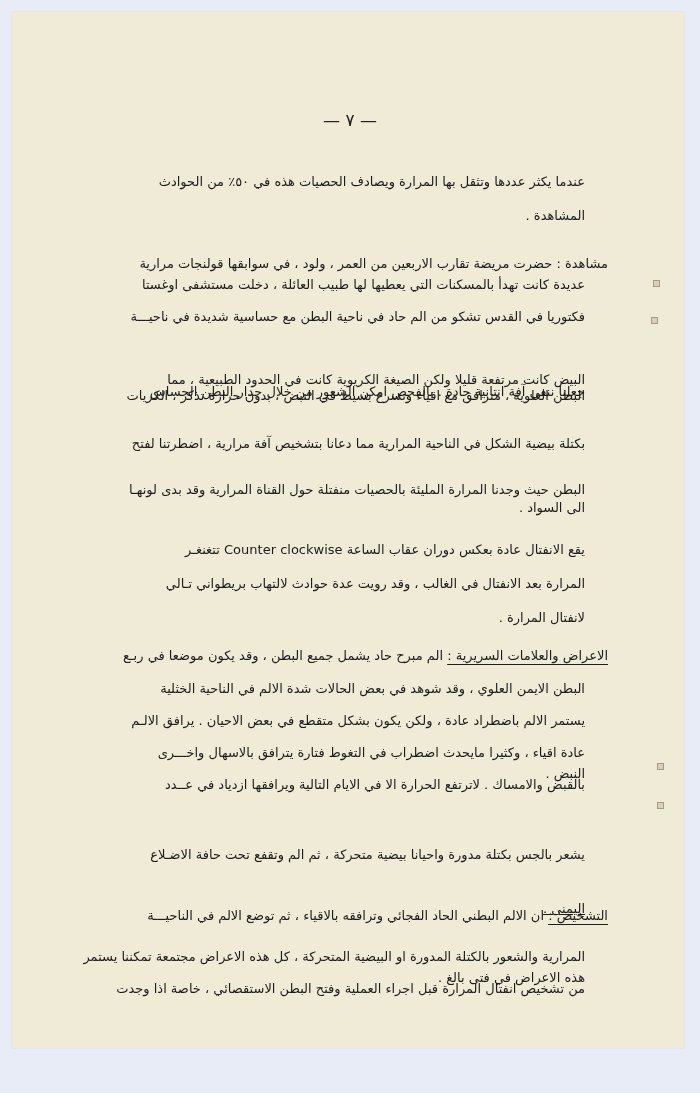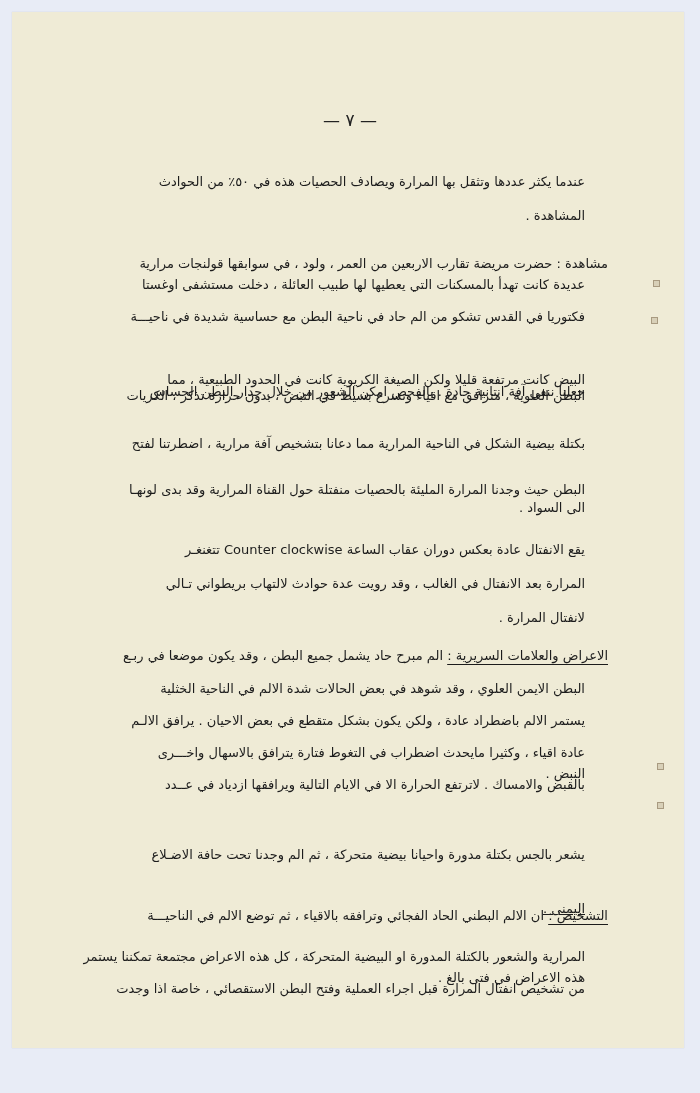--- a/index.html
+++ b/index.html
@@ -85,21 +85,21 @@
   <div class="line" style="top:646px; right:-8px;text-align:center;">
     <span class="u">الاعراض والعلامات السريرية :</span>
     <span>الم مبرح حاد يشمل جميع البطن ، وقد يكون موضعا في ربـع</span>
   </div>
   <div class="line" style="top:679px; right:15px;">البطن الايمن العلوي ، وقد شوهد في بعض الحالات شدة الالم في الناحية الخثلية</div>
   <div class="line" style="top:711px; right:15px;">يستمر الالم باضطراد عادة ، ولكن يكون بشكل متقطع في بعض الاحيان . يرافق الالـم</div>
   <div class="line" style="top:743px; right:15px;">عادة اقياء ، وكثيرا مايحدث اضطراب في التغوط فتارة يترافق بالاسهال واخـــرى</div>
   <div class="line" style="top:775px; right:15px;">بالقبض والامساك . لاترتفع الحرارة الا في الايام التالية ويرافقها ازدياد في عــدد</div>
   <div class="line" style="top:764px; right:15px;">النبض .</div>
 
-  <div class="line" style="top:845px; right:15px;">يشعر بالجس بكتلة مدورة واحيانا بيضية متحركة ، ثم الم وجدنا تحت حافة الاضـلاع</div>
+  <div class="line" style="top:845px; right:15px;">يشعر بالجس بكتلة مدورة واحيانا بيضية متحركة ، ثم الم وتقفع تحت حافة الاضـلاع</div>
   <div class="line" style="top:899px; right:15px;text-decoration:underline;">اليمنى .</div>
 
   <div class="line" style="top:906px; right:-8px;">
     <span class="u">التشخيص :</span>
     <span>ان الالم البطني الحاد الفجائي وترافقه بالاقياء ، ثم توضع الالم في الناحيـــة</span>
   </div>
   <div class="line" style="top:947px; right:15px;">المرارية والشعور بالكتلة المدورة او البيضية المتحركة ، كل هذه الاعراض مجتمعة تمكننا يستمر</div>
   <div class="line" style="top:979px; right:15px;">من تشخيص انفتال المرارة قبل اجراء العملية وفتح البطن الاستقصائي ، خاصة اذا وجدت</div>
   <div class="line" style="top:968px; right:15px;">هذه الاعراض في فتى بالغ .</div>
 

